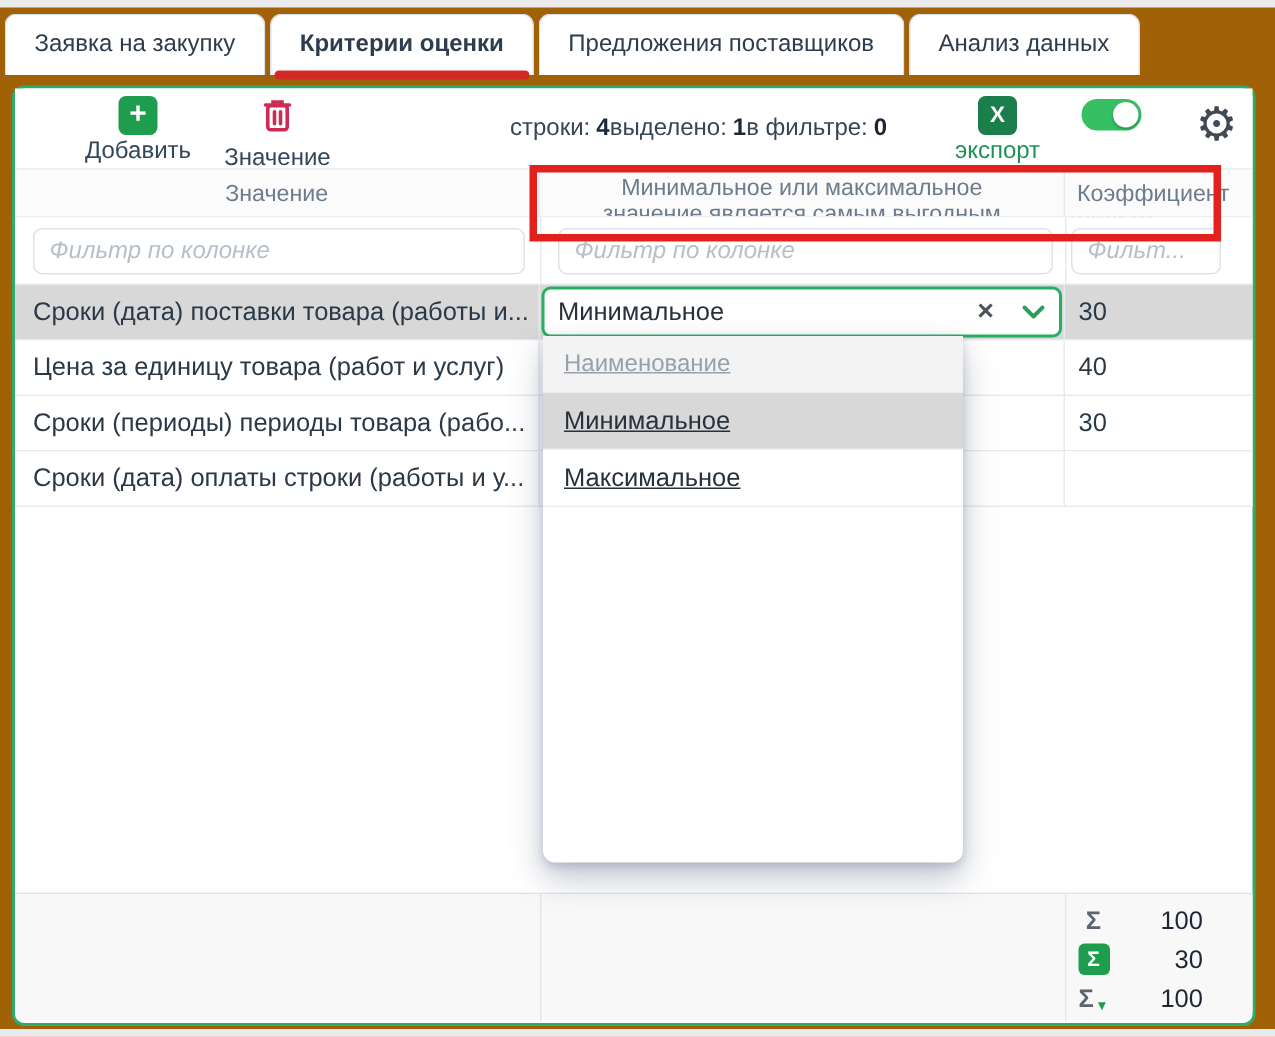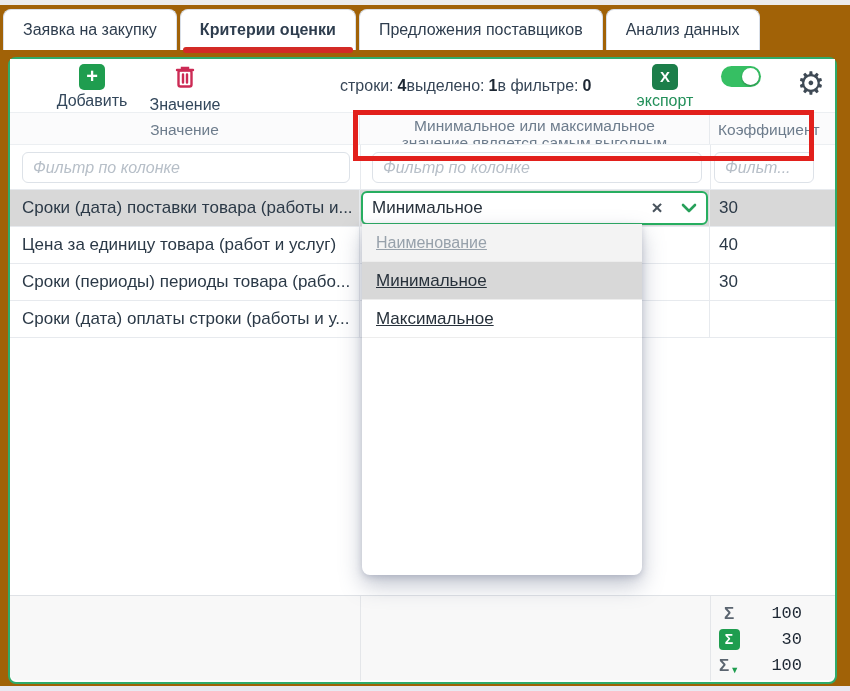--- a/index.html
+++ b/index.html
@@ -93,21 +93,21 @@
   
   .tfoot { position:absolute; left:0; top:536px; width:825px; height:85px; background:#f8f8f8;
            border-top:1px solid #dfe2e6; border-radius:0 0 6px 6px; }
   .tfoot .fsep { position:absolute; top:0; height:85px; width:1px; background:#e4e6e9; }
   .summary { position:absolute; left:700px; top:5px; width:125px; }
   .sumrow { display:flex; align-items:center; height:25px; margin-bottom:1px; }
   .sumicon { width:38px; text-align:center; font-weight:700; color:#5b6570; font-size:17px; }
   .sumicon .box { display:inline-block; width:21px; height:21px; background:#1f9d4f; color:#fff;
                   border-radius:4px; line-height:21px; font-size:14px; }
   .sumicon .funnel { font-size:9px; color:#1f9d4f; vertical-align:-2px; margin-left:1px; }
-  .sumval { flex:1; text-align:right; padding-right:33px; font-size:17px; color:#1d2733;font-family:Liberation Mono, monospace; }
+  .sumval { flex:1; text-align:right; padding-right:33px; font-size:17px; color:#1d2733; }
 
   
   .annotation { position:absolute; left:353px; top:110px; width:461px; height:51px;
                 border:5px solid #e2201c; z-index:40; pointer-events:none; }
 </style>
 </head>
 <body>
 
 <div class="page">
   <div class="top-strip"></div>

